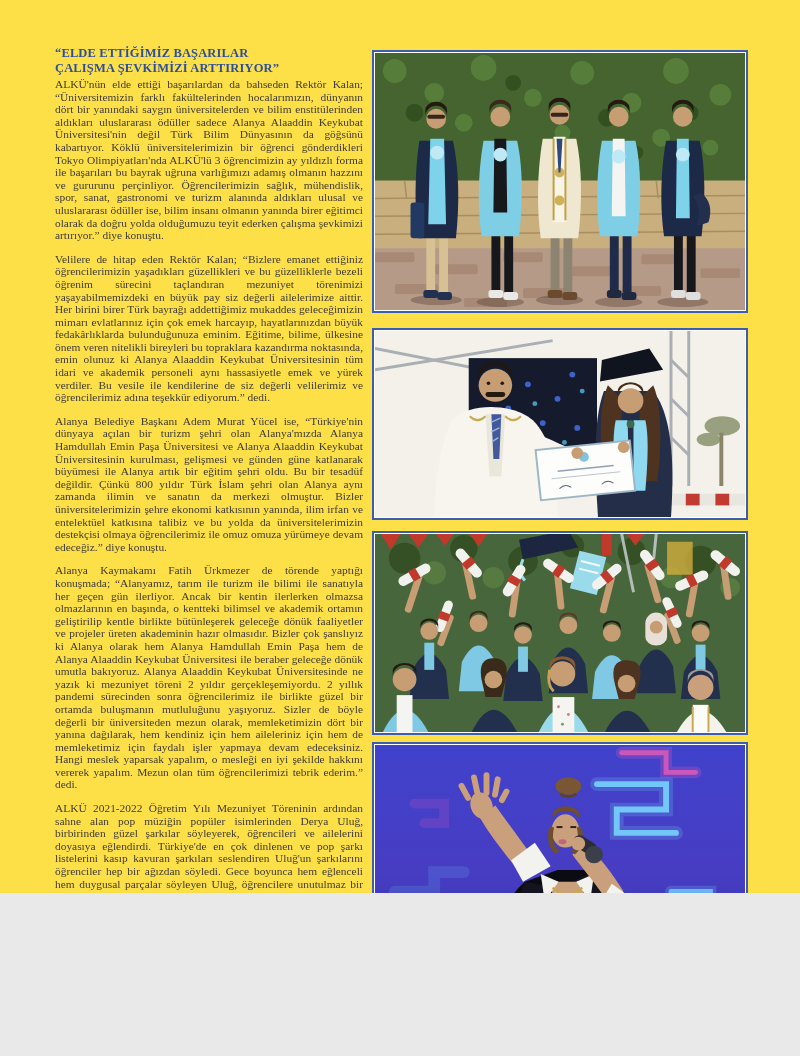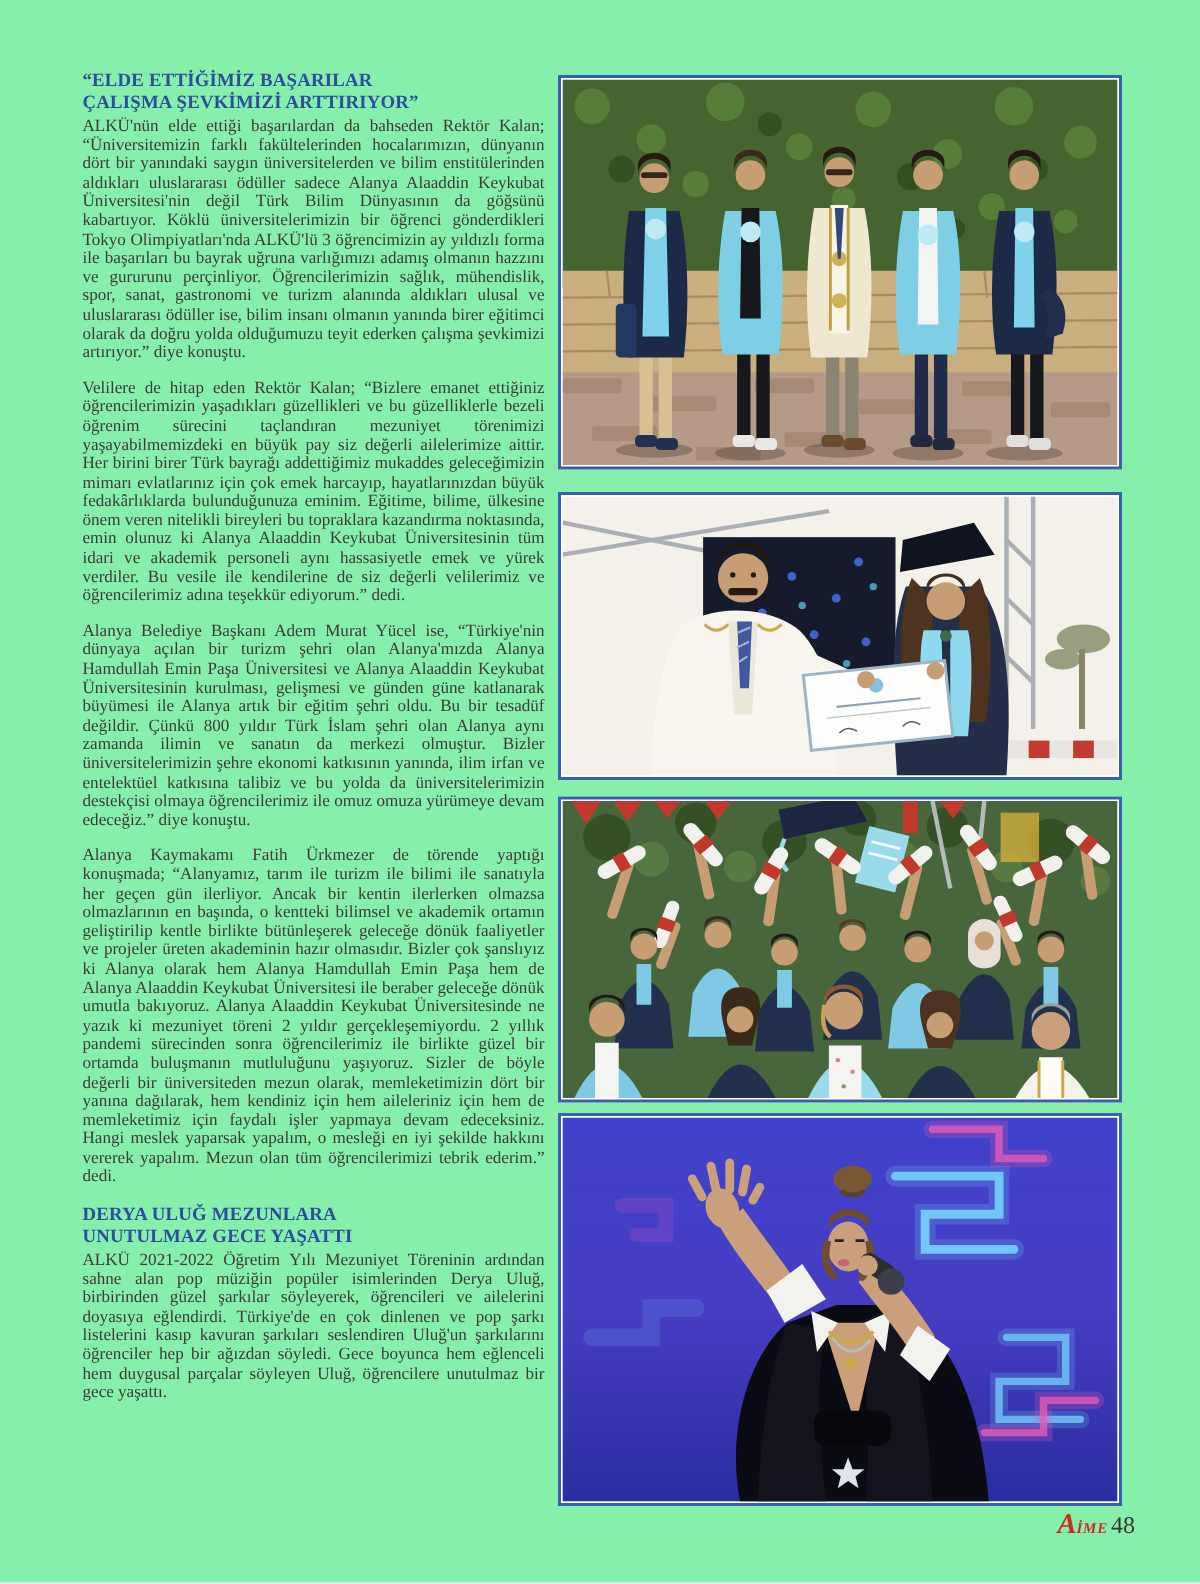--- a/index.html
+++ b/index.html
@@ -1,16 +1,16 @@
 <!DOCTYPE html>
 <html><head>
 <meta charset="utf-8">
 <style>
   html,body{margin:0;padding:0;background:#e9e9e9;}
-  .page{position:relative;width:800px;height:1055px;background:#86efac;margin:0 auto;
+  .page{position:relative;width:800px;height:893px;background:#fde047;margin:0 auto;
         font-family:"Liberation Serif", serif;overflow:hidden;}
   .article{position:absolute;left:55px;top:46px;width:308px;}
   .sec{margin:0;}
   .sec + .sec{margin-top:11px;}
   .sec-head{color:#2c4e9c;font-weight:bold;font-size:12.5px;line-height:14.5px;
             white-space:pre-line;margin:0 0 3px 0;letter-spacing:.15px;}
   .sec-body{color:#3e3a36;font-size:11.4px;line-height:12.6px;text-align:justify;margin:0;}
   .photo-frame{position:absolute;left:372px;width:376px;border:2px solid #3a5fae;
                background:#fff;padding:1px;box-sizing:border-box;}
   .photo-frame svg{display:block;width:100%;height:100%;}
@@ -39,22 +39,20 @@
     <div class="sec">
       <p class="sec-body">Velilere de hitap eden Rektör Kalan; “Bizlere emanet ettiğiniz öğrencilerimizin yaşadıkları güzellikleri ve bu güzelliklerle bezeli öğrenim sürecini taçlandıran mezuniyet törenimizi yaşayabilmemizdeki en büyük pay siz değerli ailelerimize aittir. Her birini birer Türk bayrağı addettiğimiz mukaddes geleceğimizin mimarı evlatlarınız için çok emek harcayıp, hayatlarınızdan büyük fedakârlıklarda bulunduğunuza eminim. Eğitime, bilime, ülkesine önem veren nitelikli bireyleri bu topraklara kazandırma noktasında, emin olunuz ki Alanya Alaaddin Keykubat Üniversitesinin tüm idari ve akademik personeli aynı hassasiyetle emek ve yürek verdiler. Bu vesile ile kendilerine de siz değerli velilerimiz ve öğrencilerimiz adına teşekkür ediyorum.” dedi.</p>
     </div>
     <div class="sec">
       <p class="sec-body">Alanya Belediye Başkanı Adem Murat Yücel ise, “Türkiye'nin dünyaya açılan bir turizm şehri olan Alanya'mızda Alanya Hamdullah Emin Paşa Üniversitesi ve Alanya Alaaddin Keykubat Üniversitesinin kurulması, gelişmesi ve günden güne katlanarak büyümesi ile Alanya artık bir eğitim şehri oldu. Bu bir tesadüf değildir. Çünkü 800 yıldır Türk İslam şehri olan Alanya aynı zamanda ilimin ve sanatın da merkezi olmuştur. Bizler üniversitelerimizin şehre ekonomi katkısının yanında, ilim irfan ve entelektüel katkısına talibiz ve bu yolda da üniversitelerimizin destekçisi olmaya öğrencilerimiz ile omuz omuza yürümeye devam edeceğiz.” diye konuştu.</p>
     </div>
     <div class="sec">
       <p class="sec-body">Alanya Kaymakamı Fatih Ürkmezer de törende yaptığı konuşmada; “Alanyamız, tarım ile turizm ile bilimi ile sanatıyla her geçen gün ilerliyor. Ancak bir kentin ilerlerken olmazsa olmazlarının en başında, o kentteki bilimsel ve akademik ortamın geliştirilip kentle birlikte bütünleşerek geleceğe dönük faaliyetler ve projeler üreten akademinin hazır olmasıdır. Bizler çok şanslıyız ki Alanya olarak hem Alanya Hamdullah Emin Paşa hem de Alanya Alaaddin Keykubat Üniversitesi ile beraber geleceğe dönük umutla bakıyoruz. Alanya Alaaddin Keykubat Üniversitesinde ne yazık ki mezuniyet töreni 2 yıldır gerçekleşemiyordu. 2 yıllık pandemi sürecinden sonra öğrencilerimiz ile birlikte güzel bir ortamda buluşmanın mutluluğunu yaşıyoruz. Sizler de böyle değerli bir üniversiteden mezun olarak, memleketimizin dört bir yanına dağılarak, hem kendiniz için hem aileleriniz için hem de memleketimiz için faydalı işler yapmaya devam edeceksiniz. Hangi meslek yaparsak yapalım, o mesleği en iyi şekilde hakkını vererek yapalım. Mezun olan tüm öğrencilerimizi tebrik ederim.” dedi.</p>
     </div>
     <div class="sec">
-      <h3 class="sec-head">DERYA ULUĞ MEZUNLARA
-UNUTULMAZ GECE YAŞATTI</h3>
       <p class="sec-body">ALKÜ 2021-2022 Öğretim Yılı Mezuniyet Töreninin ardından sahne alan pop müziğin popüler isimlerinden Derya Uluğ, birbirinden güzel şarkılar söyleyerek, öğrencileri ve ailelerini doyasıya eğlendirdi. Türkiye'de en çok dinlenen ve pop şarkı listelerini kasıp kavuran şarkıları seslendiren Uluğ'un şarkılarını öğrenciler hep bir ağızdan söyledi. Gece boyunca hem eğlenceli hem duygusal parçalar söyleyen Uluğ, öğrencilere unutulmaz bir gece yaşattı.</p>
     </div>
   </div>
 
   <figure class="photo-frame ph1" style="margin:0" aria-label="Five male graduates in navy and turquoise gowns posing in front of a hedge and stone wall">
     <svg viewBox="0 0 375 258" preserveAspectRatio="none">
       <rect width="375" height="140" fill="#45642f"></rect>
       <g fill="#567e3a">
         <circle cx="20" cy="18" r="12"></circle>
           <circle cx="60" cy="40" r="10"></circle>

